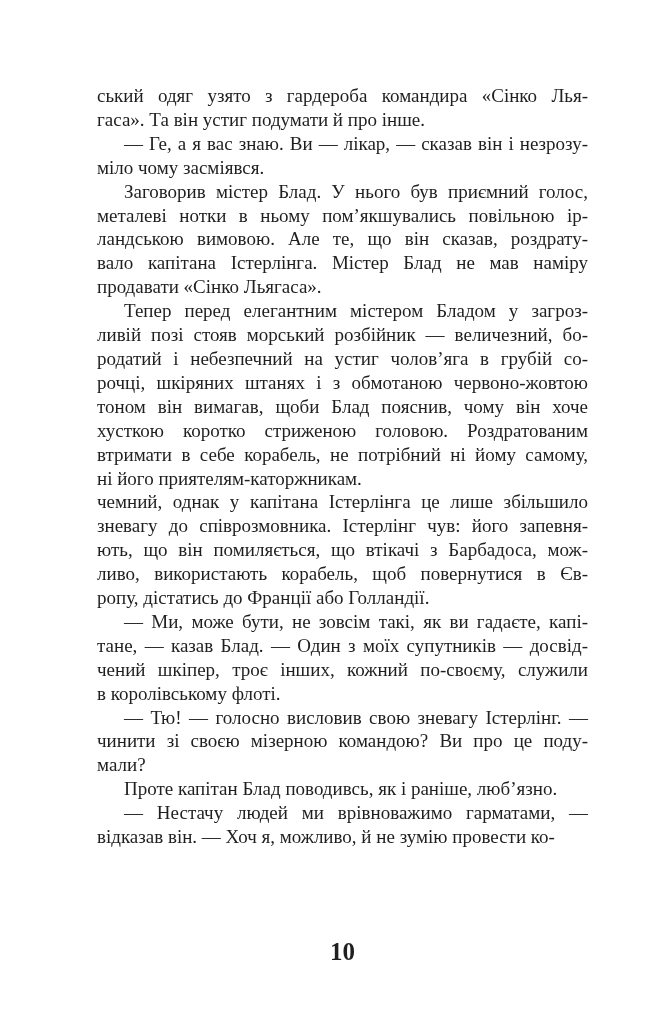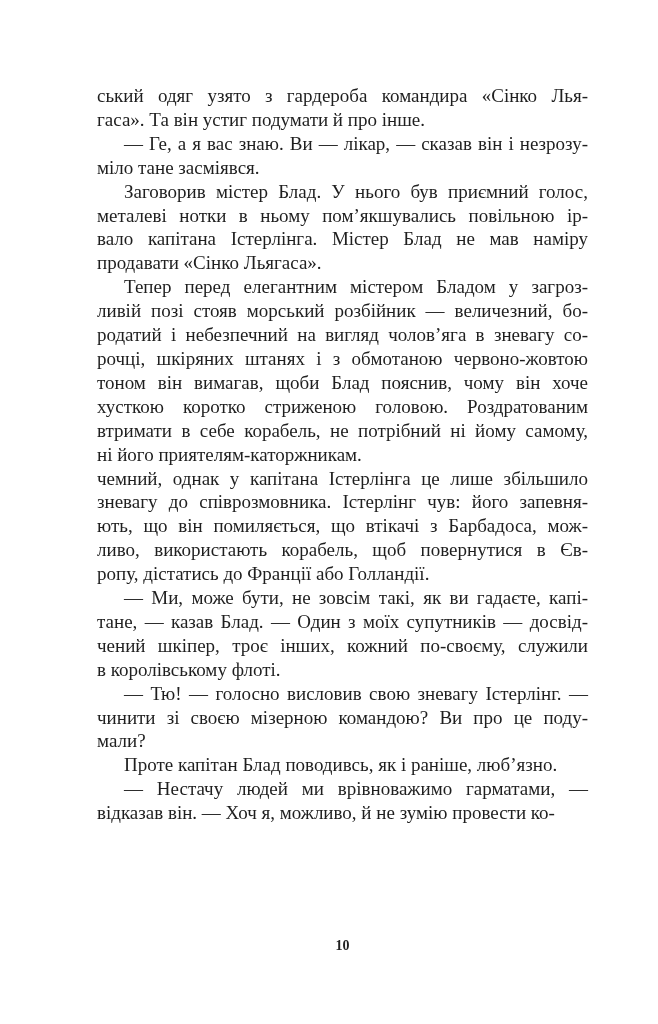--- a/index.html
+++ b/index.html
@@ -38,40 +38,41 @@
   }
   .line.indent {
     text-indent: 27px;
   }
   .page-number {
     position: absolute;
     left: 97px;
     top: 938px;
     width: 491px;
     text-align: center;
-    font-size: 14px;
+    font-size: 25px;
     font-weight: 700;
   }
 </style>
 </head>
 <body style="color: rgb(31, 31, 31); background: rgb(255, 255, 255);">
 
 <div class="book-page">
   <div class="text-block">
       <div class="line">ський одяг узято з гардероба командира «Сінко Лья-</div>
       <div class="line last">гаса». Та він устиг подумати й про інше.</div>
       <div class="line indent">— Ге, а я вас знаю. Ви — лікар, — сказав він і незрозу-</div>
-      <div class="line last">міло тане засміявся.</div>
+      <div class="line last">міло чому засміявся.</div>
       <div class="line indent">Заговорив містер Блад. У нього був приємний голос,</div>
       <div class="line">металеві нотки в ньому пом’якшувались повільною ір-</div>
+      <div class="line">ландською вимовою. Але те, що він сказав, роздрату-</div>
       <div class="line">вало капітана Істерлінга. Містер Блад не мав наміру</div>
       <div class="line last">продавати «Сінко Льягаса».</div>
       <div class="line indent">Тепер перед елегантним містером Бладом у загроз-</div>
       <div class="line">ливій позі стояв морський розбійник — величезний, бо-</div>
-      <div class="line">родатий і небезпечний на вигляд чолов’яга в зневагу со-</div>
+      <div class="line">родатий і небезпечний на устиг чолов’яга в грубій со-</div>
       <div class="line">рочці, шкіряних штанях і з обмотаною червоно-жовтою</div>
       <div class="line">тоном він вимагав, щоби Блад пояснив, чому він хоче</div>
       <div class="line">хусткою коротко стриженою головою. Роздратованим</div>
       <div class="line">втримати в себе корабель, не потрібний ні йому самому,</div>
       <div class="line last">ні його приятелям-каторжникам.</div>
       <div class="line">чемний, однак у капітана Істерлінга це лише збільшило</div>
       <div class="line">зневагу до співрозмовника. Істерлінг чув: його запевня-</div>
       <div class="line">ють, що він помиляється, що втікачі з Барбадоса, мож-</div>
       <div class="line">ливо, використають корабель, щоб повернутися в Єв-</div>
       <div class="line last">ропу, дістатись до Франції або Голландії.</div>

